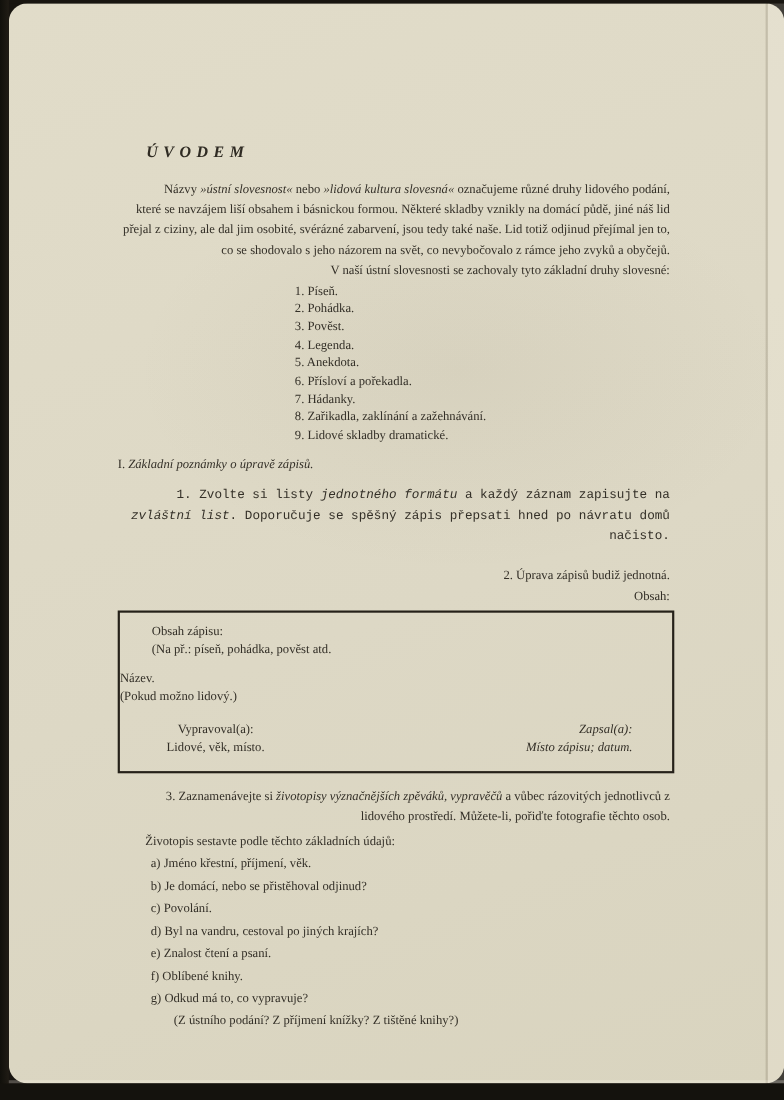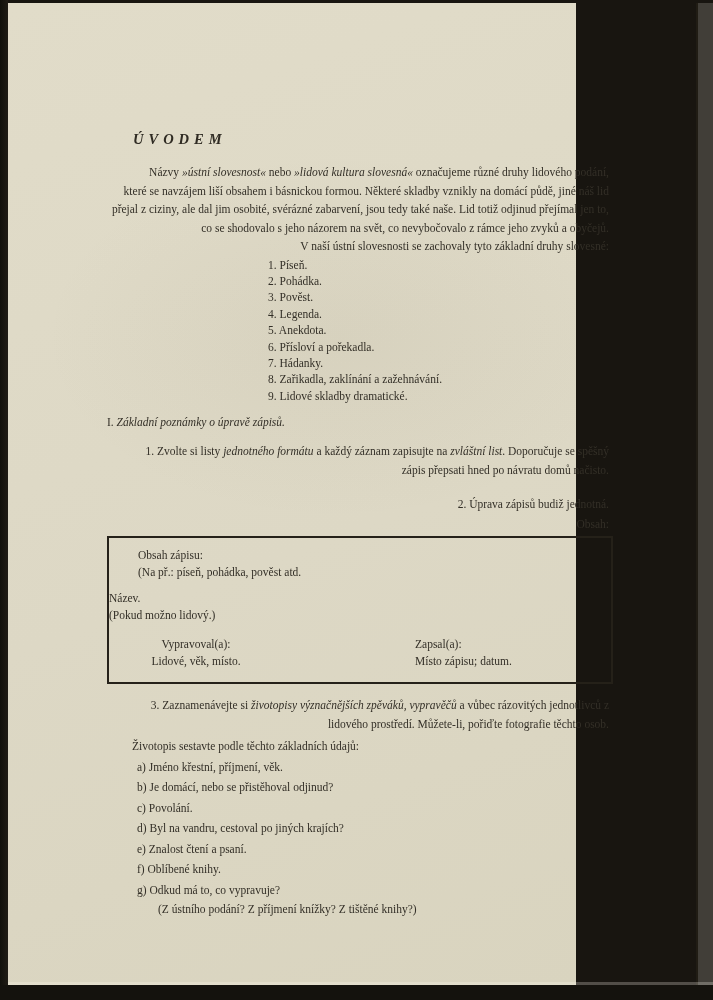--- a/index.html
+++ b/index.html
@@ -11,25 +11,26 @@
     height: 1000px;
     position: relative;
     background: #181510;
     font-family: "Liberation Serif", "DejaVu Serif", serif;
     overflow: hidden;
   }
   .page {
     position: absolute;
     left: 8px;
     top: 3px;
-    width: 568px;
+    width: 705px;
     height: 982px;
     background:
       radial-gradient(ellipse 420px 260px at 58% 34%, rgba(120,110,85,0.07), rgba(0,0,0,0) 70%),
       linear-gradient(160deg, #e1dcc9 0%, #ddd8c5 55%, #d9d4bf 100%);
+    border-radius: 17px;
   }
   .page-edge-line {
     position: absolute;
     left: 688px;
     top: 0;
     width: 2px;
     height: 100%;
     background: rgba(70, 60, 40, 0.18);
   }
   .page-edge-col {
@@ -74,21 +75,21 @@
   .intro-p { margin-top: 15px; }
   .genres-intro { margin-top: 0; }
   .genres-list {
     margin: 1px 0 0 161px;
     line-height: 16.4px;
   }
   .section-heading {
     margin-top: 9px;
     line-height: 18px;
   }
-  .point1 { margin-top: 11px; }
+  .point1 { margin-top: 11px; font-family: Liberation Mono, monospace; }
   .point2 { margin-top: 16px; }
   .vzor { margin-top: 1px; }
   .vzor-box {
     margin-top: 3px;
     position: relative;
     width: 506px;
     height: 148px;
     border: 2px solid #252119;
     box-sizing: border-box;
   }
@@ -111,22 +112,23 @@
     top: 98px;
     width: 130px;
     text-align: center;
     line-height: 17px;
   }
   .box-recorder-block {
     position: absolute;
     right: 36px;
     top: 98px;
     width: 160px;
-    text-align: left;
-    line-height: 17px;
+    text-align: right;
+    line-height: 17px;
+    font-style: italic;
   }
   .point3 { margin-top: 12px; }
   .bio-intro {
     margin-top: 4px;
     text-indent: 25px;
   }
   .bio-list {
     margin: 2px 0 0 30px;
     line-height: 19px;
   }

